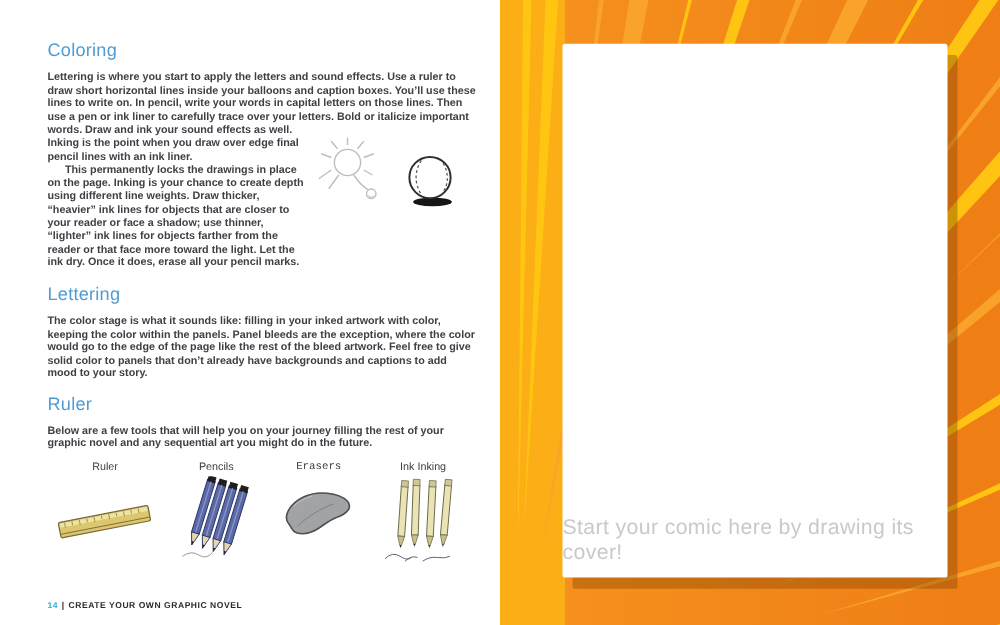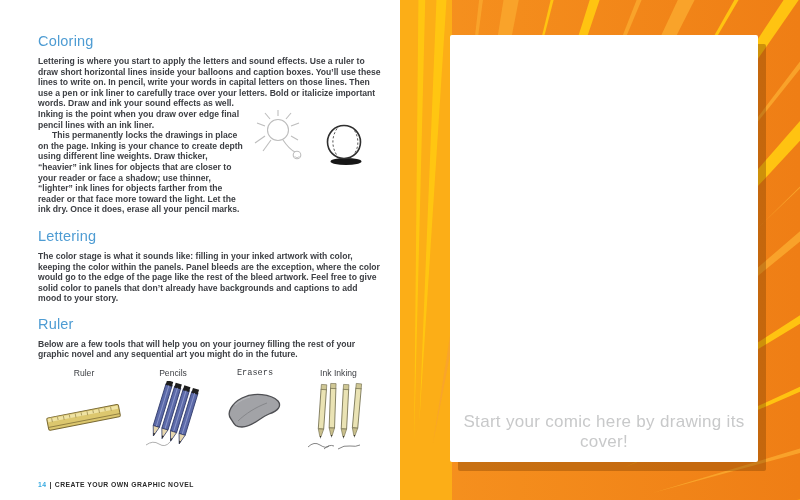--- a/index.html
+++ b/index.html
@@ -37,21 +37,21 @@
   .page-footer .sep{margin:0 3px;color:#2B2B2B;}
   
   .right-page{width:400px;height:500px;position:relative;overflow:hidden;background:#F28A1E;}
   .burst-svg{position:absolute;left:0;top:0;width:400px;height:500px;display:block;}
   .cover-panel{
     position:absolute;left:50px;top:35px;width:308px;height:427px;
     background:#ffffff;border-radius:2px;
     box-shadow:8px 9px 0 rgba(125,62,0,.38);
   }
   .cover-prompt{
-    position:absolute;left:0;bottom:10px;width:100%;text-align:center;
+    position:absolute;left:0;bottom:10px;width:100%;
     font-size:17px;color:#C8C9CA;letter-spacing:.3px;font-weight:400;
   }
   
   .art{display:block;}
 </style>
 </head>
 <body>
 
 <div id="spread">
 

